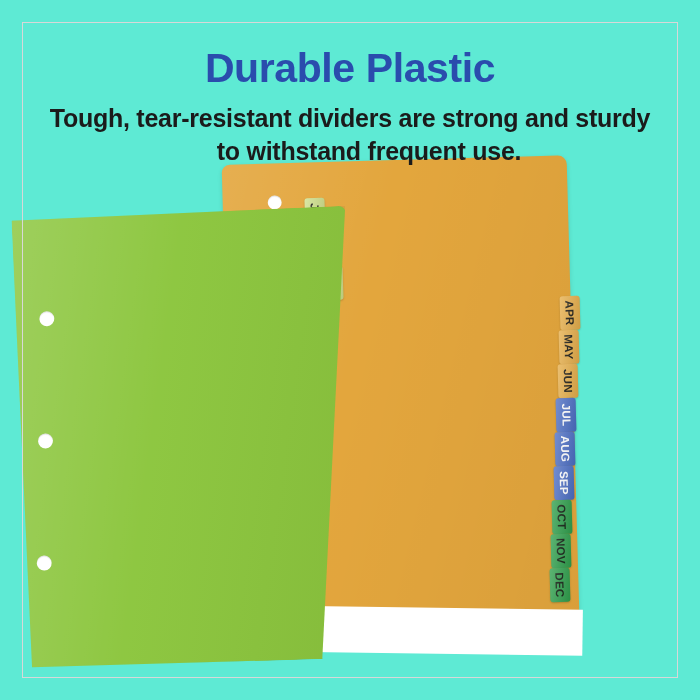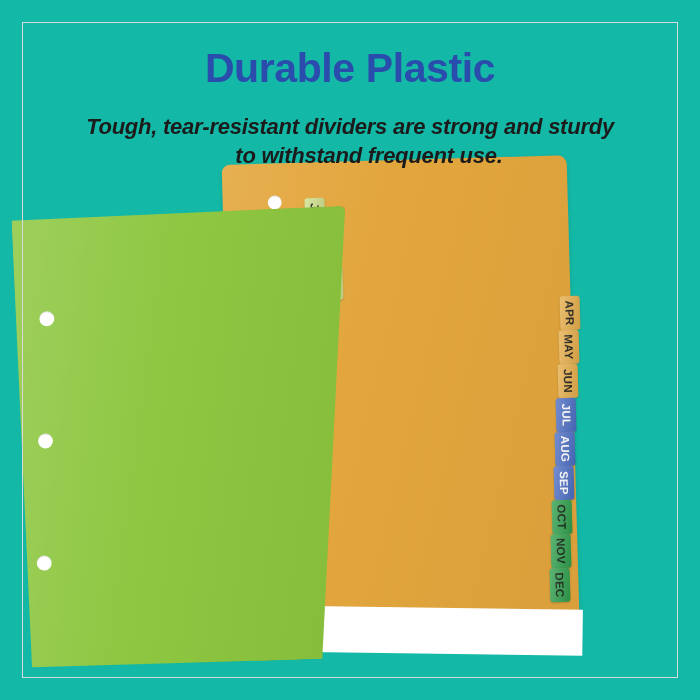--- a/index.html
+++ b/index.html
@@ -1,39 +1,39 @@
 <!DOCTYPE html>
 <html><head>
 <meta charset="utf-8">
 <style>
   html,body{margin:0;padding:0;background:#ffffff;}
   body{
     width:700px;height:700px;overflow:hidden;position:relative;
     font-family:"Liberation Sans", sans-serif;
     -webkit-font-smoothing:antialiased;
   }
-  #stage{position:absolute;inset:0;background:#14b8a6;}
+  #stage{position:absolute;inset:0;background:#5eead4;}
 
   
   .frame{
     position:absolute;left:22px;top:22px;right:22px;bottom:22px;
     border:1px solid #d8d8d8;box-sizing:border-box;pointer-events:none;z-index:60;
   }
 
   
   .headwrap{position:absolute;left:0;top:0;width:700px;z-index:40;text-align:center;}
   .title{
     margin:0;padding-top:47px;
     font-size:41px;font-weight:bold;letter-spacing:-0.4px;
     color:#2a4cad;line-height:1.05;
   }
   .subtitle{
-    margin:10px;padding-top:12px;
-    font-size:22px;font-weight:bold;color:#1b1b1b;
-    line-height:1.33;letter-spacing:-0.25px;font-style:italic;
+    margin:0;padding-top:12px;
+    font-size:25px;font-weight:bold;color:#1b1b1b;
+    line-height:1.33;letter-spacing:-0.25px;
   }
   .subtitle .l2{display:block;padding-left:38px;}
 
   
   .photo{position:absolute;left:0;top:150px;width:700px;height:530px;z-index:20;}
 
   
   .sheet-orange{
     position:absolute;
     left:228px;top:10px;width:345px;height:460px;

